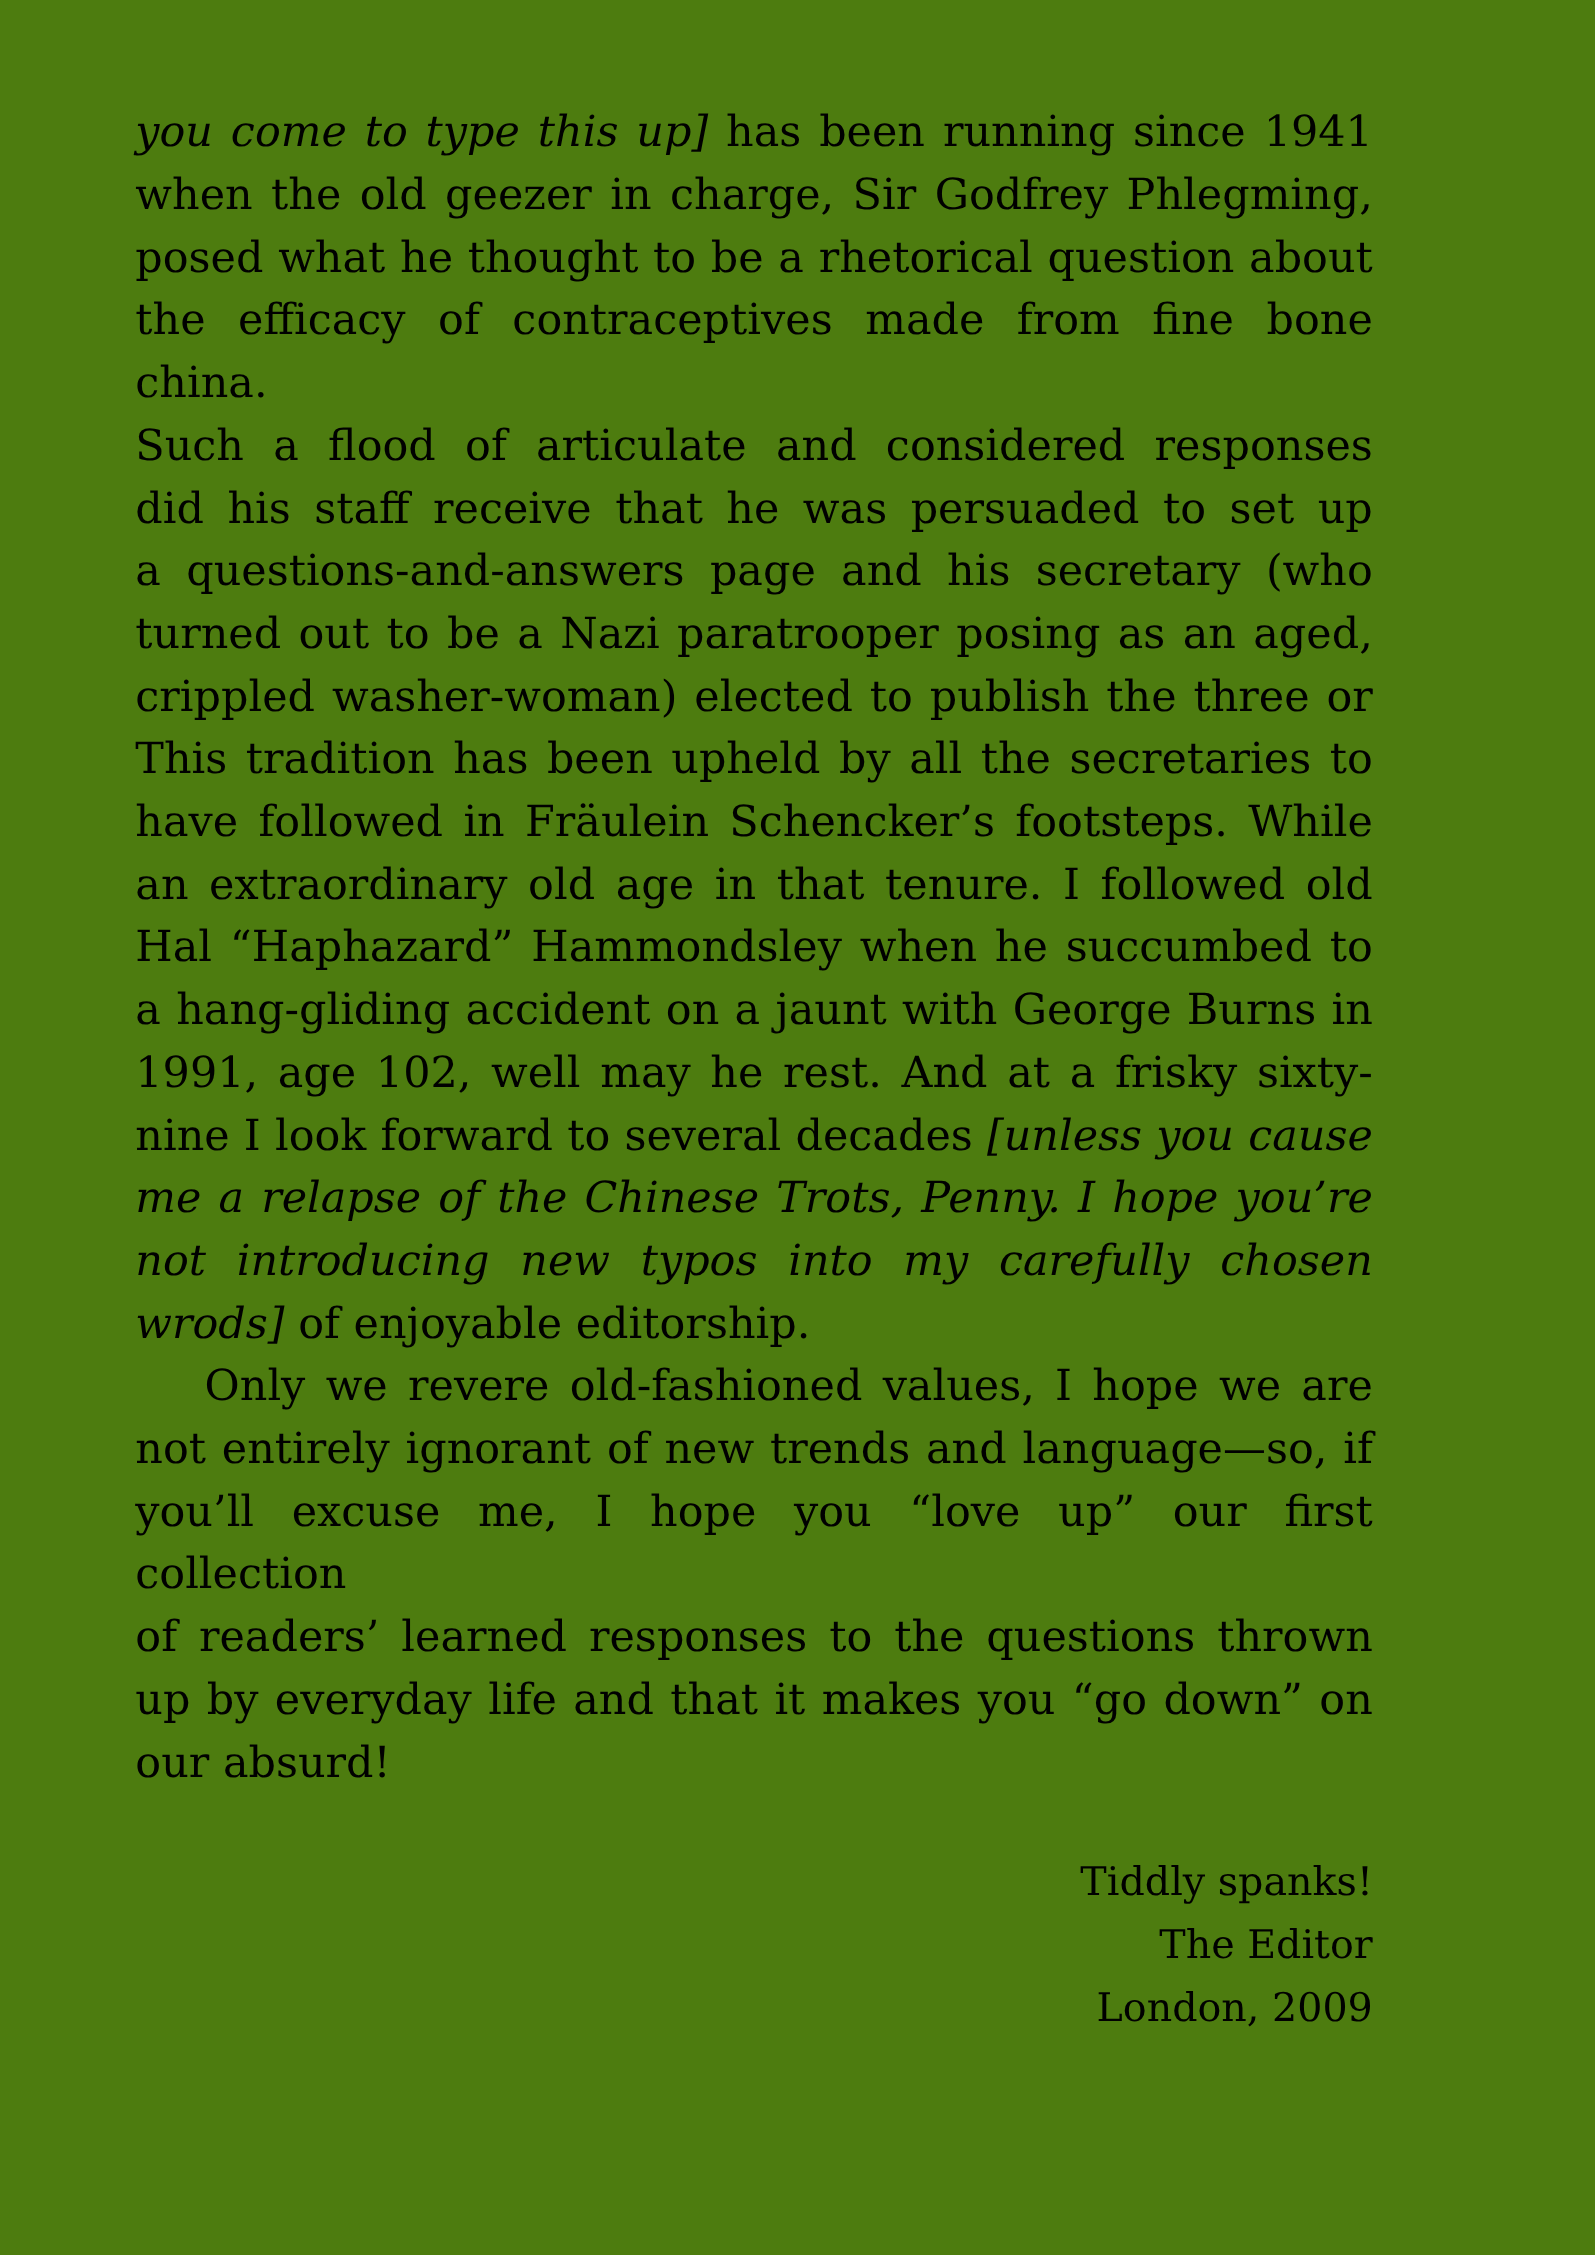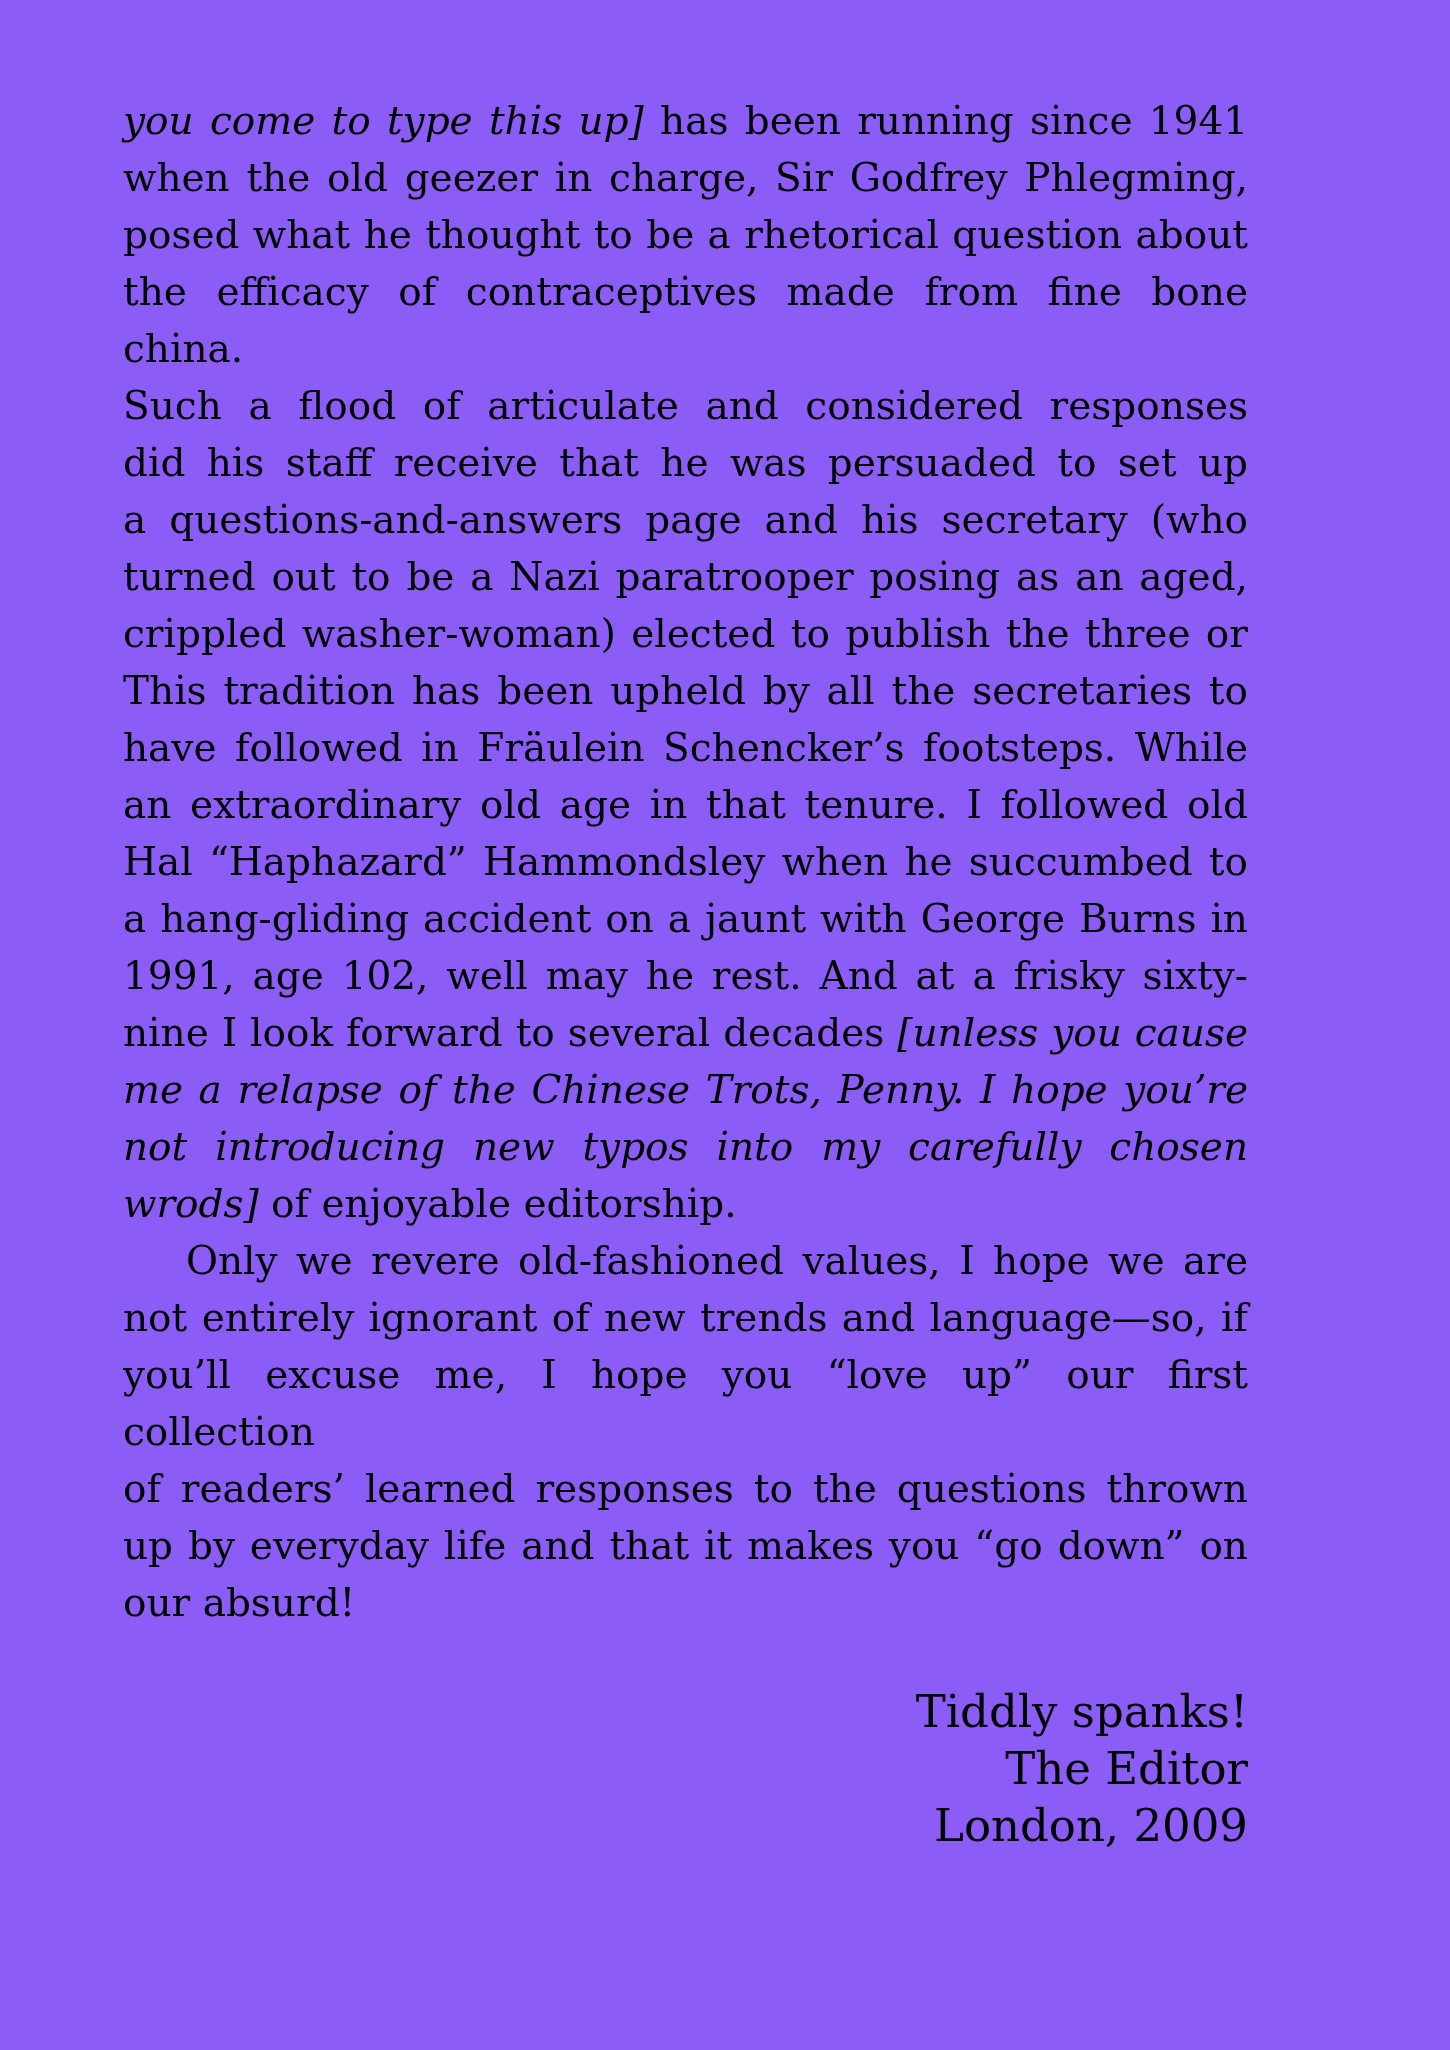--- a/index.html
+++ b/index.html
@@ -11,21 +11,21 @@
     width: 1450px;
     height: 2050px;
     overflow: hidden;
     font-family: "DejaVu Serif", serif;
     color: #000000;
   }
   .page {
     position: relative;
     width: 1450px;
     height: 2050px;
-    background: #8b5cf6;
+    background: #4d7c0f;
   }
   .text-column {
     position: absolute;
     left: 123px;
     top: 0;
     width: 1125px;
     padding-top: 92px;
     font-size: 39px;
     line-height: 57px;
   }
@@ -41,21 +41,21 @@
   }
   .text-line.indented {
     text-indent: 63px;
   }
   .it {
     font-style: italic;
   }
   .closing {
     margin-top: 52px;
     text-align: right;
-    font-size: 45px;
+    font-size: 36px;
     line-height: 57px;
   }
 </style>
 </head>
 <body>
 
 <div class="page">
   <div class="text-column">
     <div id="body-text">
         <div class="text-line"><span class="it">you come to type this up] </span><span>has been running since 1941</span></div>

